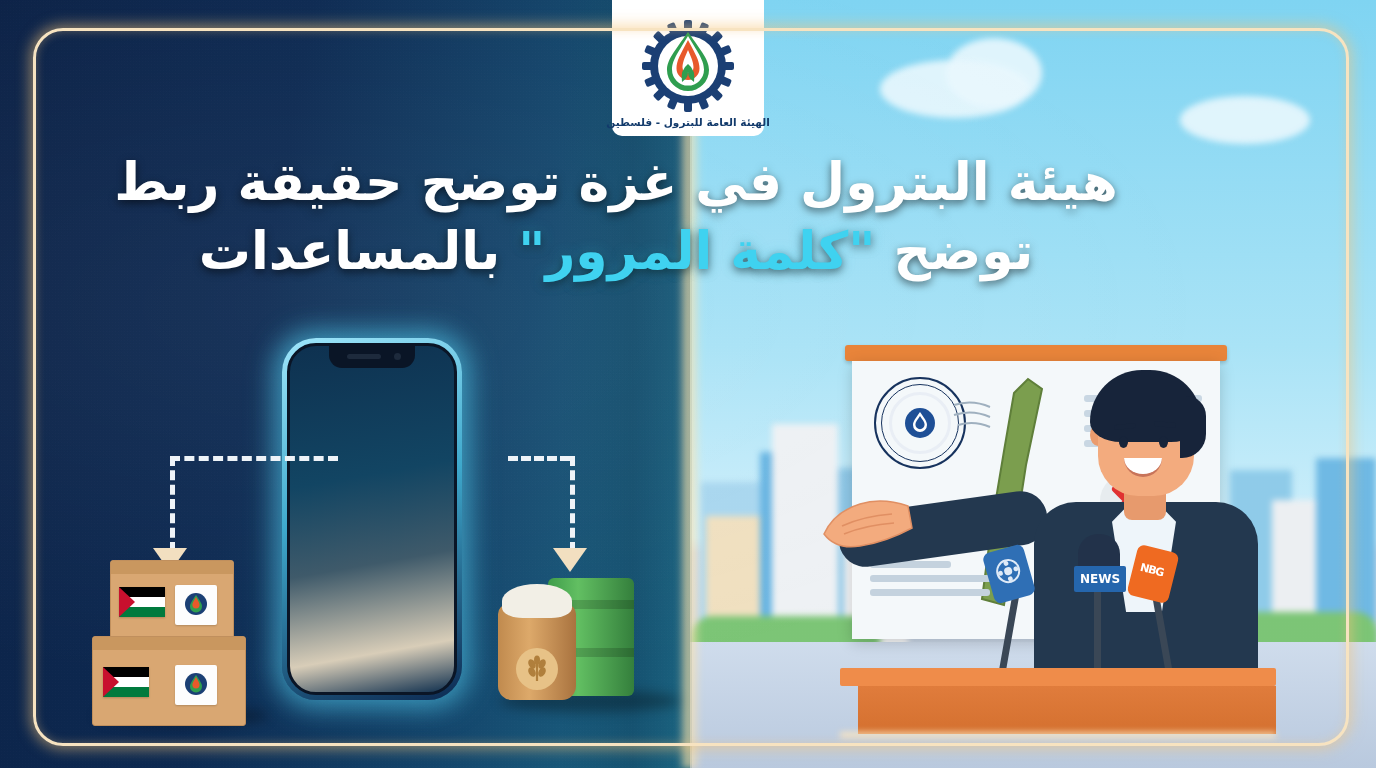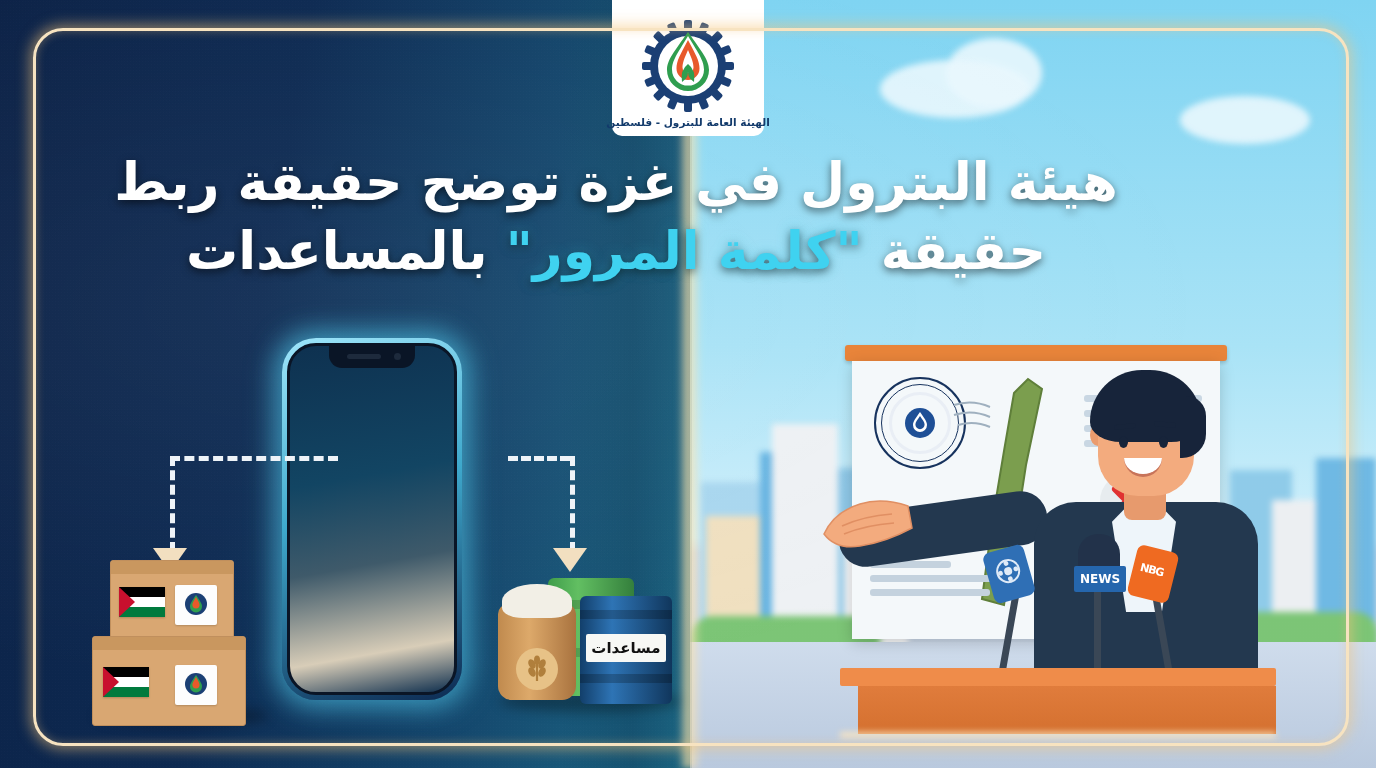--- a/index.html
+++ b/index.html
@@ -400,30 +400,25 @@
           <ellipse cx="8" cy="9" rx="3.4" ry="5" transform="rotate(-28 8 9)"></ellipse>
           <ellipse cx="18" cy="9" rx="3.4" ry="5" transform="rotate(28 18 9)"></ellipse>
           <ellipse cx="8" cy="17" rx="3.4" ry="5" transform="rotate(-28 8 17)"></ellipse>
           <ellipse cx="18" cy="17" rx="3.4" ry="5" transform="rotate(28 18 17)"></ellipse>
           <ellipse cx="13" cy="5" rx="3" ry="4.6"></ellipse>
         </g>
       </svg>
     </div>
   </div>
 
-  <div class="barrelB">
-    <div class="rib" style="top:14px;"></div>
-      <div class="rib" style="top:78px;"></div>
-    <div class="barrellabel">مساعدات</div>
-  </div>
 
   <div class="headline">
     <div class="hl1">هيئة البترول في غزة توضح حقيقة ربط</div>
     <div class="hl2">
-      <span>حقيقة </span><span class="cyan">"كلمة المرور"</span><span> بالمساعدات</span>
+      <span>توضح </span><span class="cyan">"كلمة المرور"</span><span> بالمساعدات</span>
     </div>
   </div>
 
   <div class="logobadge">
     <svg class="gear" viewBox="0 0 92 92">
       <g fill="#1b3f74">
         <circle cx="46" cy="46" r="38"></circle>
         <g>
           <rect x="42" y="0" width="8" height="12" rx="2"></rect>
           <rect x="42" y="80" width="8" height="12" rx="2"></rect>

